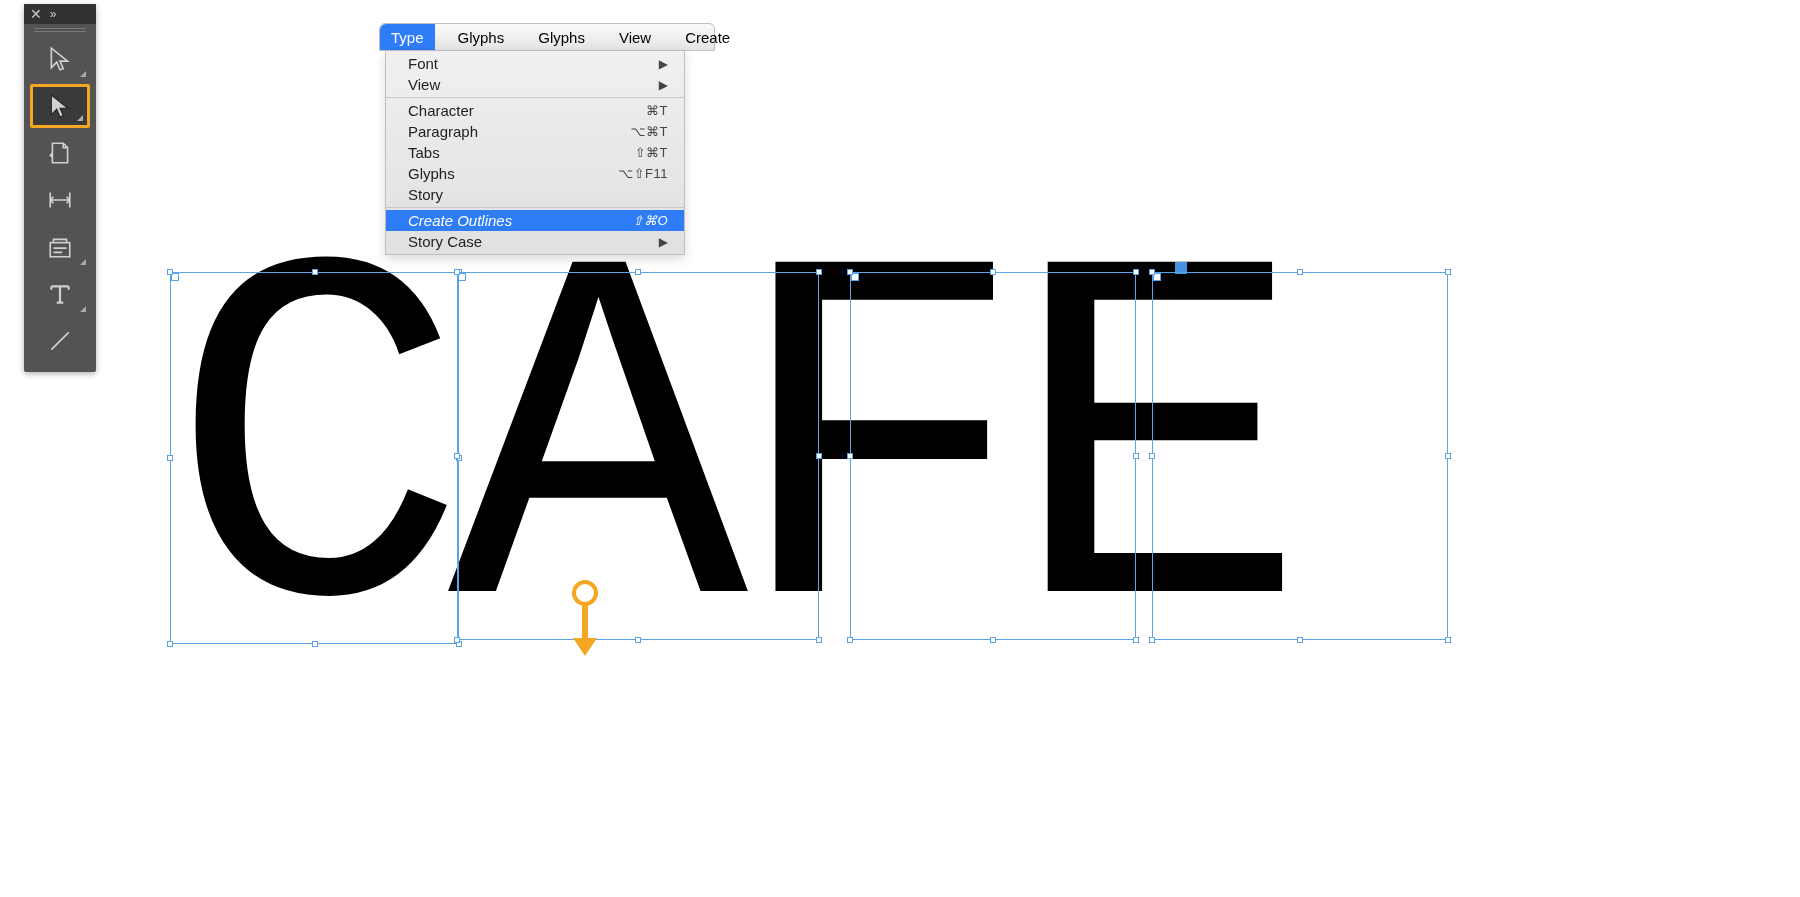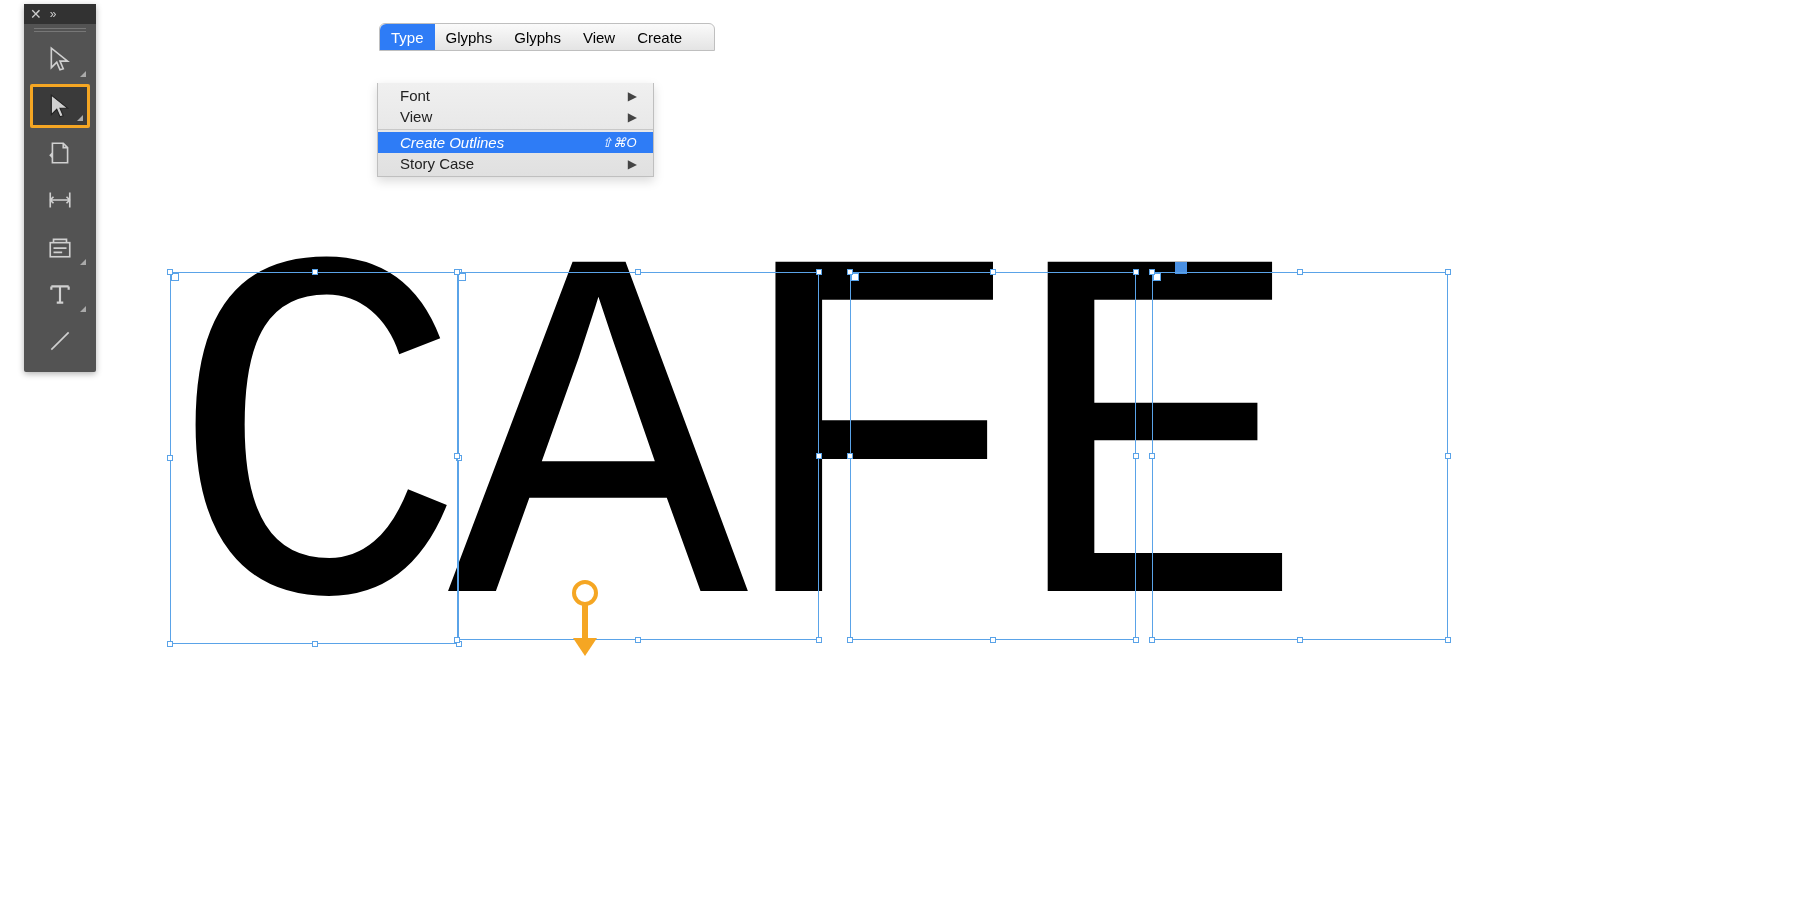--- a/index.html
+++ b/index.html
@@ -92,45 +92,45 @@
       top: 23px;
       width: 336px;
       height: 28px;
       background: linear-gradient(to bottom, #fafafa, #e4e4e4);
       border-top-left-radius: 6px;
       border-top-right-radius: 6px;
       border: 1px solid #bfbfbf;
       display: flex;
       align-items: center;
       font-size: 15px;
+      gap: 12px;
     }
     .menubar-item {
       padding: 0 11px;
       height: 100%;
       display: flex;
       align-items: center;
       cursor: pointer;
     }
     .menubar-item.active {
       background: #2e7cf6;
       color: #fff;
       border-top-left-radius: 6px;
     }
 
     .dropdown {
       position: absolute;
-      left: 377px;
+      left: 385px;
       top: 51px;
-      width: 277px;
+      width: 300px;
       background: linear-gradient(to bottom, #f0f0f0, #e0e0e0);
       border: 1px solid #bfbfbf;
       border-top: none;
       font-size: 15px;
       box-shadow: 0 4px 10px rgba(0,0,0,0.15);
-      margin-top: 32px;
     }
     .dropdown-section {
       border-bottom: 1px solid #c8c8c8;
       padding: 2px 0;
     }
     .dropdown-section:last-child { border-bottom: none; }
     .dropdown-item {
       display: flex;
       justify-content: space-between;
       align-items: center;
@@ -350,20 +350,41 @@
       <div class="dropdown-item">
         <span>Font</span>
         <span class="chevron">▶</span>
       </div>
       <div class="dropdown-item">
         <span>View</span>
         <span class="chevron">▶</span>
       </div>
     </div>
     <div class="dropdown-section">
+      <div class="dropdown-item">
+        <span>Character</span>
+        <span class="shortcut">⌘T</span>
+      </div>
+      <div class="dropdown-item">
+        <span>Paragraph</span>
+        <span class="shortcut">⌥⌘T</span>
+      </div>
+      <div class="dropdown-item">
+        <span>Tabs</span>
+        <span class="shortcut">⇧⌘T</span>
+      </div>
+      <div class="dropdown-item">
+        <span>Glyphs</span>
+        <span class="shortcut">⌥⇧F11</span>
+      </div>
+      <div class="dropdown-item">
+        <span>Story</span>
+      </div>
+    </div>
+    <div class="dropdown-section">
       <div class="dropdown-item highlighted">
         <span>Create Outlines</span>
         <span class="shortcut">⇧⌘O</span>
       </div>
       <div class="dropdown-item">
         <span>Story Case</span>
         <span class="chevron">▶</span>
       </div>
     </div>
   </div>

